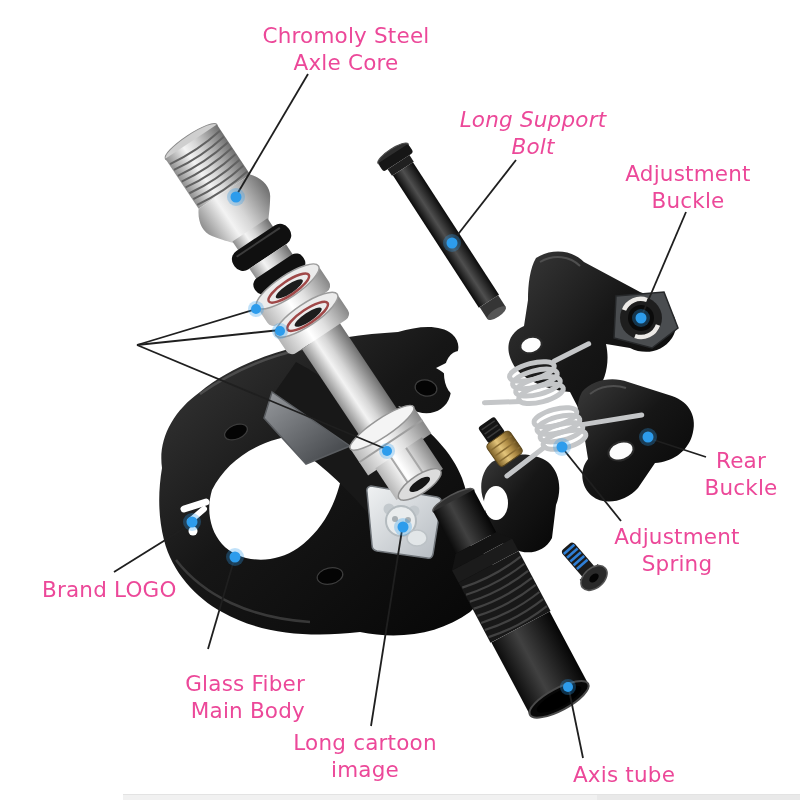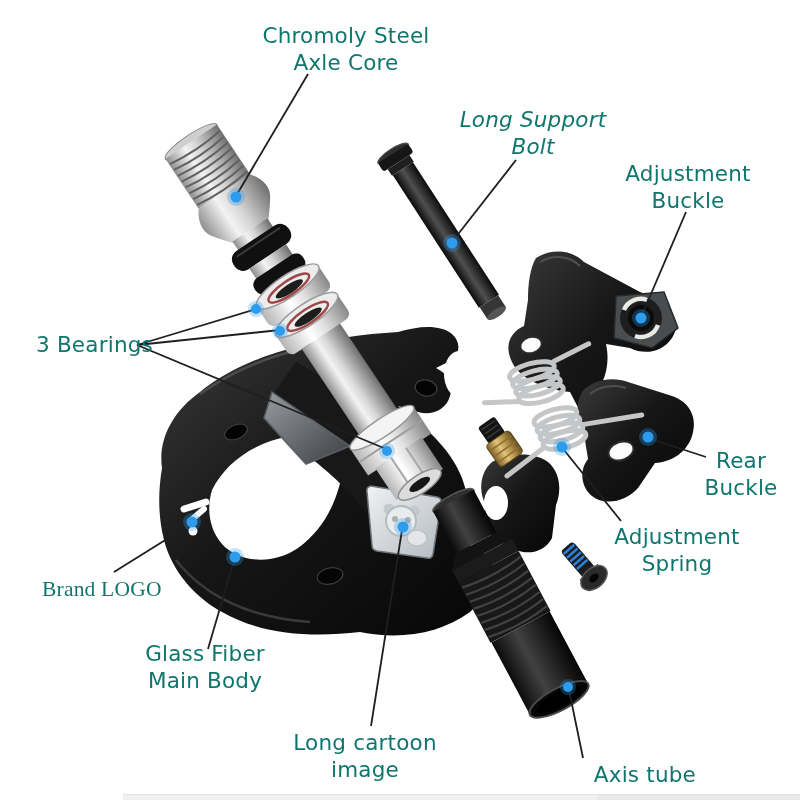--- a/index.html
+++ b/index.html
@@ -1,19 +1,19 @@
 <!DOCTYPE html>
 <html><head>
 <meta charset="utf-8">
 <style>
   html,body{margin:0;padding:0;background:#fff;}
   .stage{position:relative;width:800px;height:800px;background:#ffffff;overflow:hidden;
          font-family:"DejaVu Sans","Liberation Sans",sans-serif;}
   .stage svg{position:absolute;left:0;top:0;}
-  .lbl{position:absolute;font-size:21.5px;line-height:1.26;font-weight:500;color:#0f766e;
+  .lbl{position:absolute;font-size:21.5px;line-height:1.26;font-weight:500;color:#ec4899;
        text-align:center;white-space:pre-line;letter-spacing:.2px;}
   .lbl.left{text-align:left;}
   .bottom-bar{position:absolute;left:123px;top:794px;width:677px;height:6px;
               background:linear-gradient(90deg,#f1f1f1 0 70%,#e9e9e9 70% 100%);
               border-top:1px solid #e3e3e3;}
 </style>
 </head>
 <body>
 
 <div class="stage">
@@ -332,26 +332,25 @@
         </g>
   </g>
 </svg>
 
   <div class="lbl" style="left:226px;top:22px;width:240px;">Chromoly Steel
 Axle Core</div>
   <div class="lbl" style="left:433px;top:106px;width:200px;font-style:italic;">Long Support
 Bolt</div>
   <div class="lbl" style="left:593px;top:160px;width:190px;">Adjustment
 Buckle</div>
-  <div class="lbl left" style="left:36px;top:331px;width:120px;">3 Bearings</div>
   <div class="lbl" style="left:666px;top:447px;width:150px;">Rear
 Buckle</div>
   <div class="lbl" style="left:582px;top:523px;width:190px;">Adjustment
 Spring</div>
-  <div class="lbl left" style="left:42px;top:576px;width:170px;font-family:Liberation Serif, serif;">Brand LOGO</div>
-  <div class="lbl" style="left:105px;top:640px;width:200px;">Glass Fiber
+  <div class="lbl left" style="left:42px;top:576px;width:170px;">Brand LOGO</div>
+  <div class="lbl" style="left:105px;top:670px;width:200px;text-align:right;">Glass Fiber
 Main Body</div>
   <div class="lbl" style="left:265px;top:729px;width:200px;">Long cartoon
 image</div>
-  <div class="lbl" style="left:496px;top:761px;width:200px;text-align:right;">Axis tube</div>
+  <div class="lbl" style="left:524px;top:761px;width:200px;">Axis tube</div>
 
   <div class="bottom-bar"></div>
 </div>
 
 </body></html>

